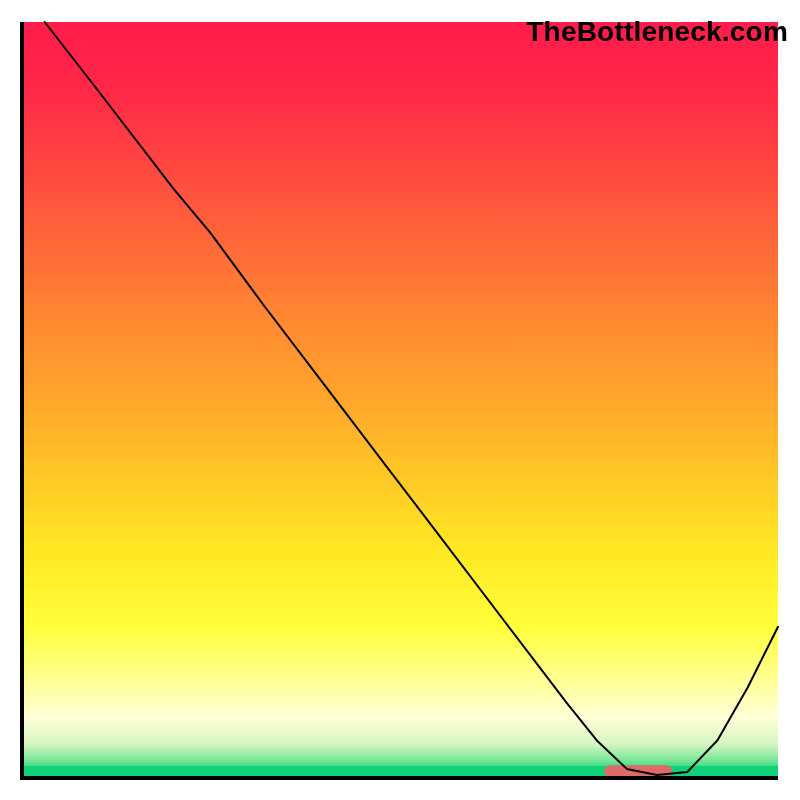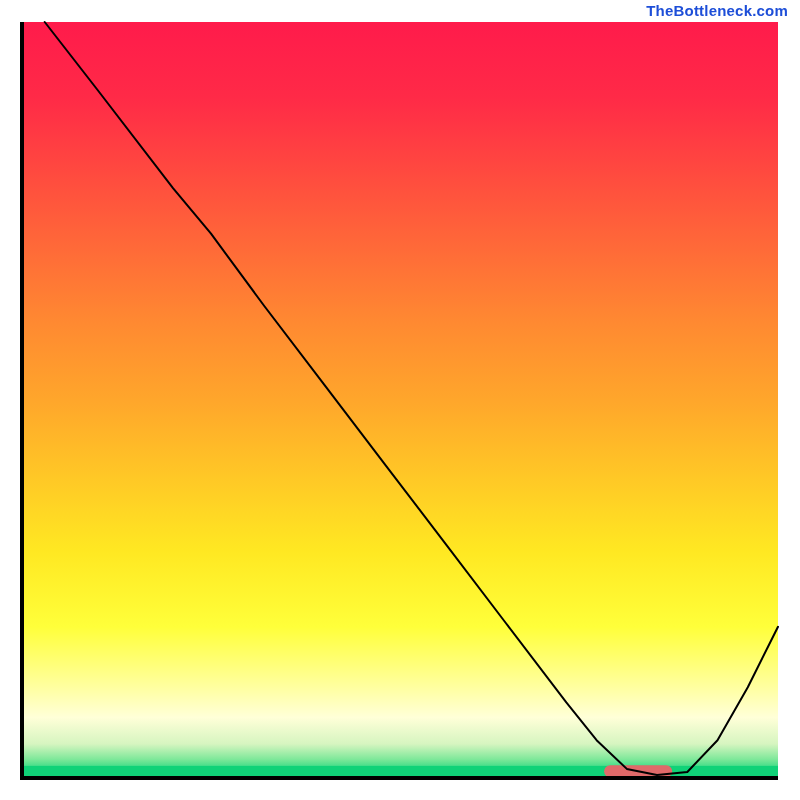--- a/index.html
+++ b/index.html
@@ -10,25 +10,25 @@
     background: #ffffff;
     font-family: Arial, Helvetica, sans-serif;
   }
   .chart-container {
     position: relative;
     width: 800px;
     height: 800px;
   }
   .watermark {
     position: absolute;
-    top: 2px;
+    top: 16px;
     right: 12px;
-    font-size: 15px;
+    font-size: 28px;
     font-weight: 600;
-    color: #1d4ed8;
+    color: #000000;
     letter-spacing: 0.2px;
     z-index: 10;
   }
   svg.plot {
     position: absolute;
     left: 0;
     top: 0;
   }
 </style>
 </head>

